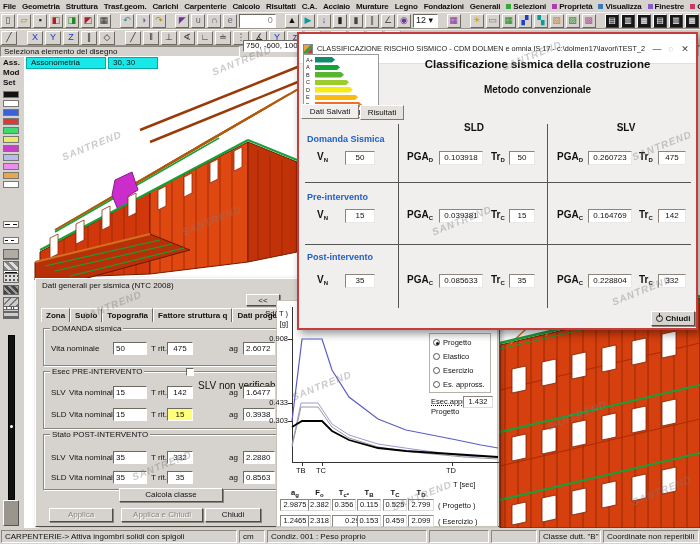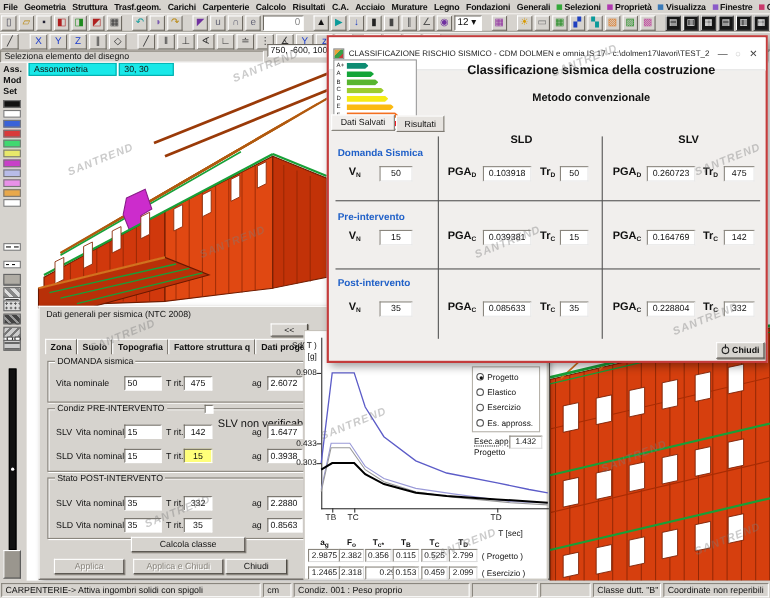--- a/index.html
+++ b/index.html
@@ -568,21 +568,21 @@
       <span class="stab"><b>Topografia</b></span>
       <span class="stab"><b>Fattore struttura q</b></span>
       <span class="stab"><b>Dati progetto</b></span>
       <span class="stab"><b>Vulnerabilità</b></span>
     </div>
 
   <div class="grp" style="left:7px;top:49px;width:234px;height:38px"></div>
   <span class="legend" style="left:14px;top:45px">DOMANDA sismica</span>
 
   <div class="grp" style="left:7px;top:92px;width:234px;height:58px"></div>
-  <span class="legend" style="left:14px;top:88px">Condiz PRE-INTERVENTO</span>
+  <span class="legend" style="left:14px;top:88px">Esec PRE-INTERVENTO</span>
   <span class="cbx" style="left:150px;top:89px"></span>
   <span class="lbl" style="left:162px;top:101px;font-size:10px">SLV non verificabile</span>
 
   <div class="grp" style="left:7px;top:155px;width:234px;height:56px"></div>
   <span class="legend" style="left:14px;top:151px">Stato POST-INTERVENTO</span>
 
   <div class="srow">
     <span class="lbl" style="left:15px;top:65px">Vita nominale</span>
     <span class="box in" style="top:63px">50</span>
     <span class="lbl lt" style="top:65px">T rit.</span>

